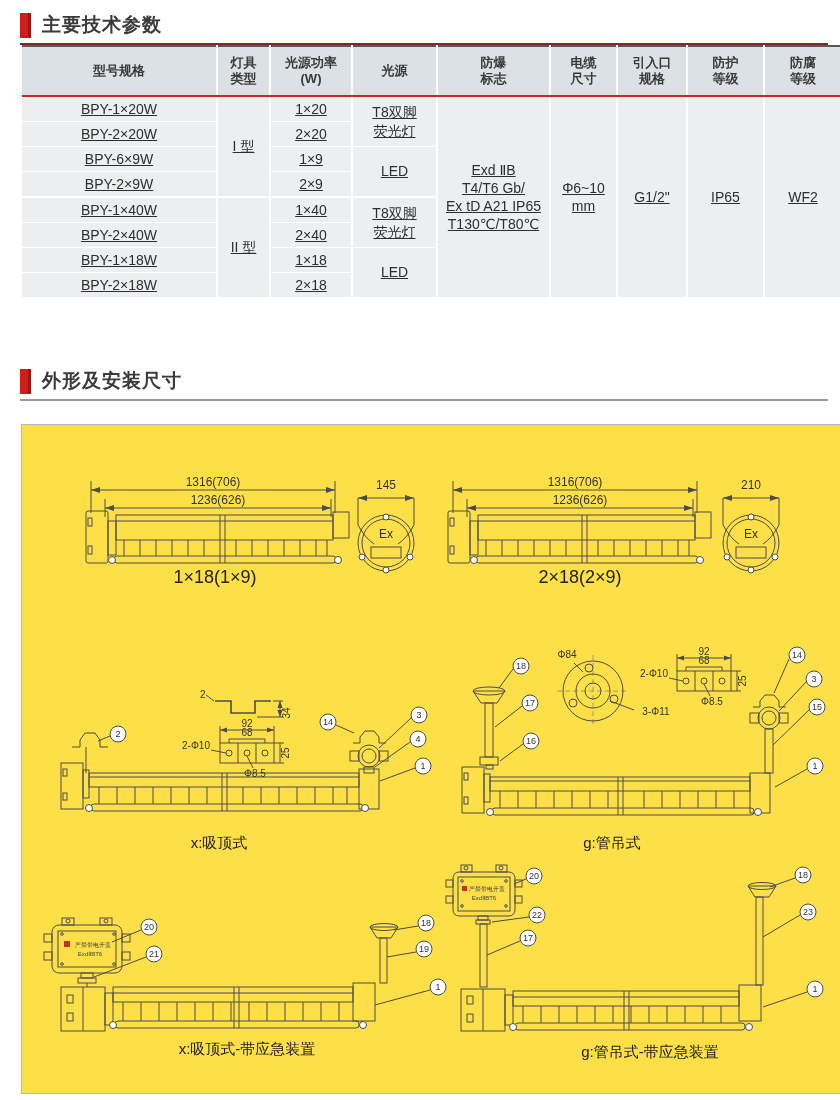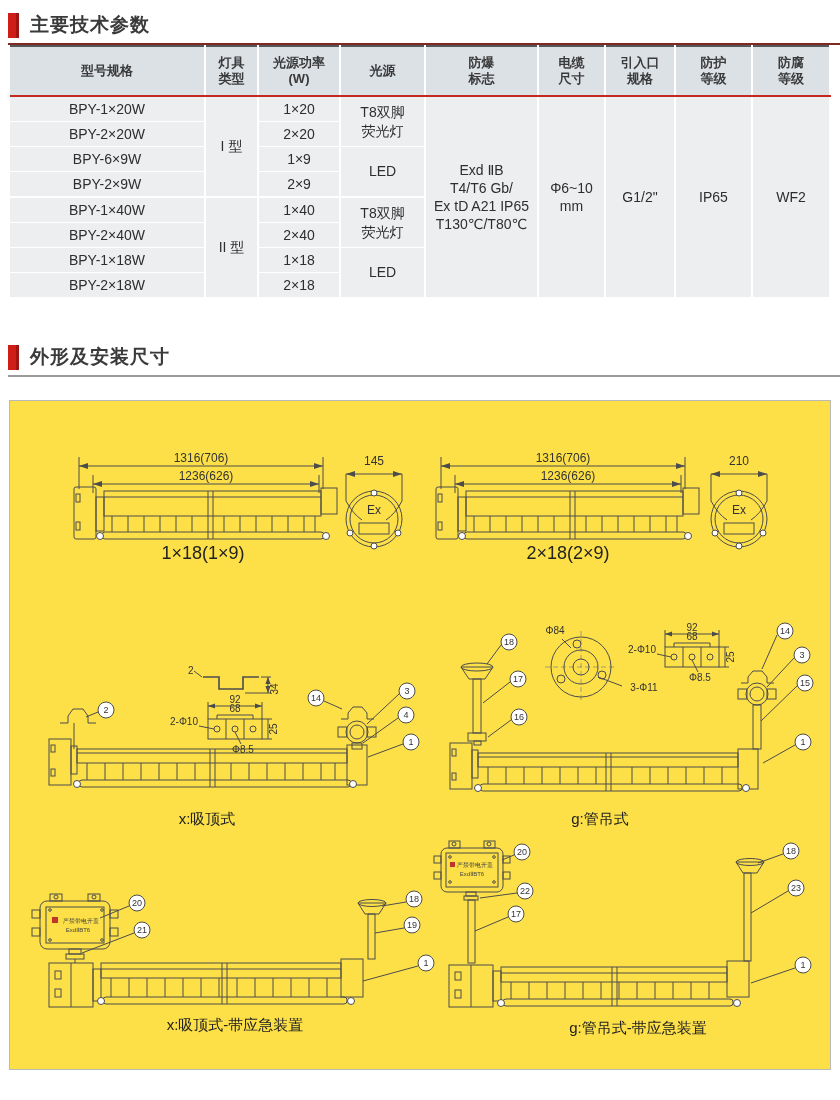--- a/index.html
+++ b/index.html
@@ -1,21 +1,21 @@
 <!DOCTYPE html>
 <html><head>
 <meta charset="utf-8">
 <style>
   html,body{margin:0;padding:0;}
   body{
     width:840px;height:1100px;background:#ffffff;
     font-family:"Liberation Sans","DejaVu Sans",sans-serif;
     color:#2f2f2f;overflow:hidden;position:relative;
   }
-  .sec{margin:0;padding:0;}
+  .sec{margin:0;padding:12px;}
   .sec-head{display:flex;align-items:center;gap:11px;padding-left:8px;}
   .sec-bullet{width:11px;height:25px;background:#cf1e17;box-shadow:inset -3px 0 0 #9e1410;}
   .sec-title{font-size:19px;font-weight:bold;color:#3a3a3a;letter-spacing:1px;}
   .rule-dark{height:2px;background:#7e2a22;margin:5px 0 0 8px;}
   .rule-gray{height:2px;background:#9b9b9b;margin:5px 0 0 8px;}
 
   #sec1{padding-top:12px;}
   #sec2{margin-top:46px;}
 
   table.spec{
@@ -26,20 +26,21 @@
     background:#dce1e6;height:48px;font-size:13px;font-weight:bold;color:#3a3a3a;
     text-align:center;vertical-align:middle;white-space:pre-line;line-height:1.25;
     border-top:2px solid #56575b;border-bottom:2px solid #c4281f;border-right:2px solid #ffffff;
     padding:0;
   }
   table.spec td{
     background:#eceef0;height:24px;font-size:14px;color:#2e2e2e;
     text-align:center;vertical-align:middle;white-space:pre-line;line-height:1.3;
     border-right:2px solid #ffffff;border-bottom:1px solid #ffffff;
     padding:0;
+    text-decoration:underline;
   }
   table.spec tr.grp td{border-top:2px solid #ffffff;}
   .note{
     margin:9px 0 0 10px;font-size:13.5px;font-weight:bold;color:#d63a2c;letter-spacing:.5px;
   }
 
   .draw-box{
     width:820px;height:668px;border:1px solid #b9b9b9;margin:23px 0 0 9px;
     box-sizing:content-box;background:#fde047;
   }

